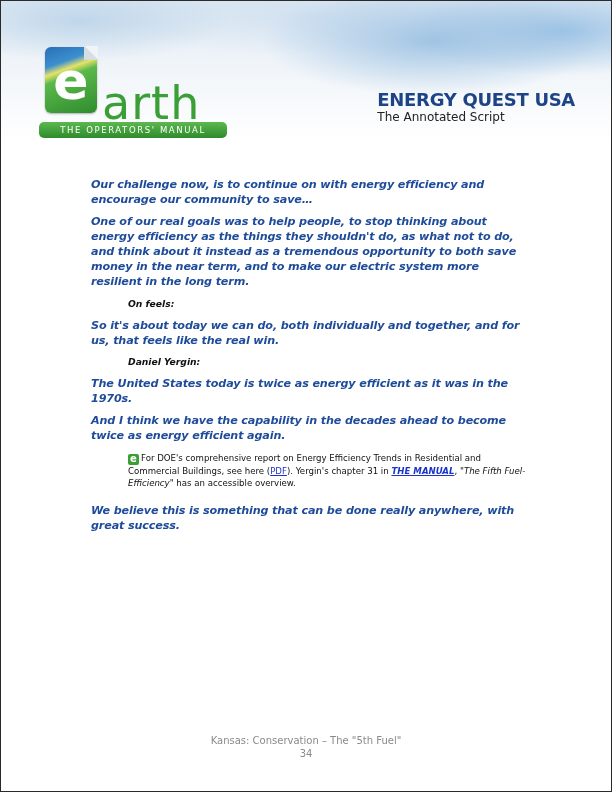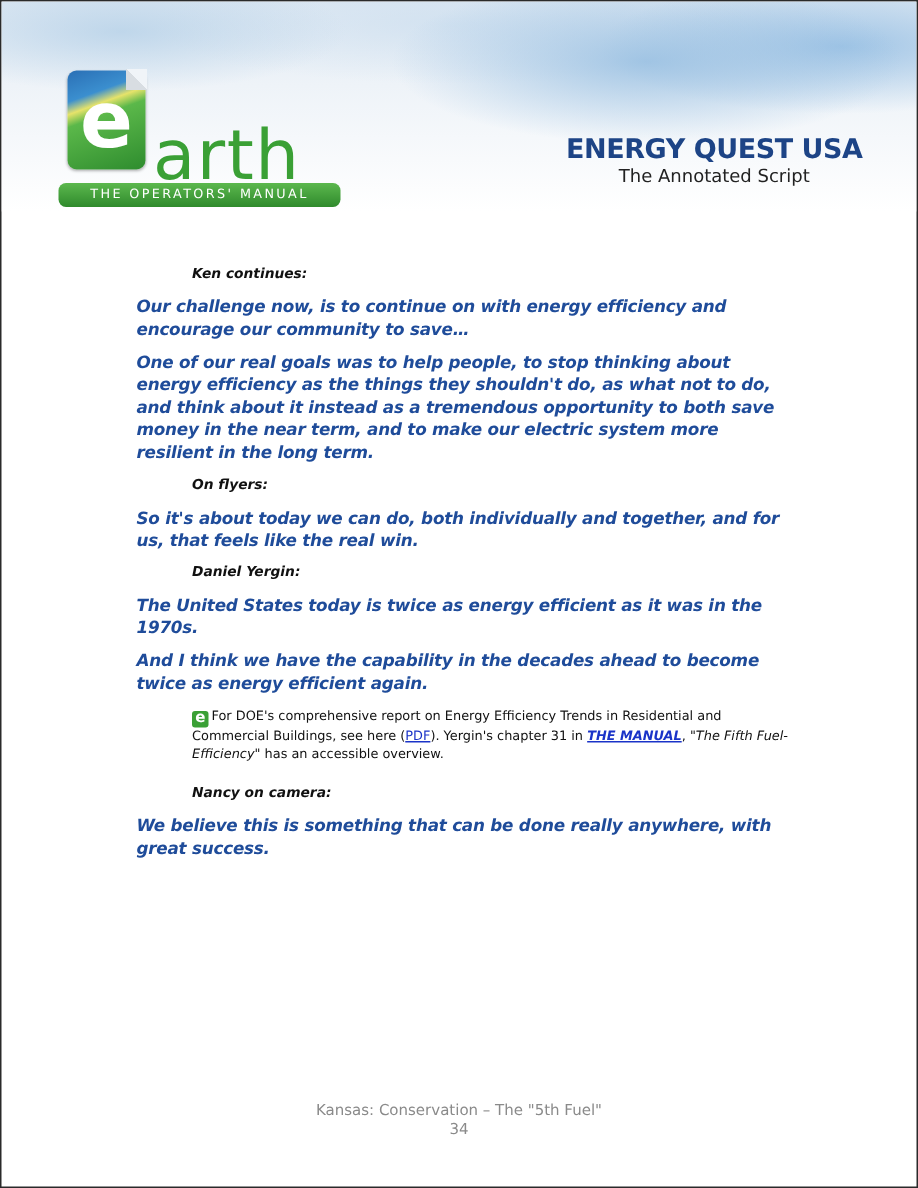--- a/index.html
+++ b/index.html
@@ -42,21 +42,21 @@
     position:absolute; left:0; top:6px; width:52px; text-align:center;
     font-size:52px; line-height:56px; color:#ffffff; font-weight:bold;
   }
   .logo-bar {
     position:absolute; left:0px; top:77px; width:188px; height:16px;
     border-radius:5px;
     background:linear-gradient(to bottom, #5cb84e, #2f8a2c);
     color:#fff; font-size:8.5px; letter-spacing:1.6px; line-height:16px;
     text-align:center; font-family:"DejaVu Sans", sans-serif;
   }
-  .title-block { position:absolute; right:36px; top:89px; text-align:center; }
+  .title-block { position:absolute; right:36px; top:89px; text-align:left; }
   .title-main {
     font-family:"DejaVu Sans", sans-serif; font-weight:bold; font-size:18px;
     color:#1d4486; letter-spacing:-0.3px; line-height:20px;
   }
   .title-sub {
     font-family:"DejaVu Sans", sans-serif; font-size:12px; color:#222;
     line-height:15px;
   }
   .content {
     position:absolute; left:90px; top:176px; width:440px;
@@ -99,34 +99,32 @@
       <div class="logo-word">arth</div>
       <div class="logo-bar">THE OPERATORS' MANUAL</div>
     </div>
     <div class="title-block">
       <div class="title-main">ENERGY QUEST USA</div>
       <div class="title-sub">The Annotated Script</div>
     </div>
   </div>
 
   <div class="content">
-    <div class="cue" style="margin-bottom:8px">Ken continues:</div>
     <div class="quote" style="margin-bottom:7px">Our challenge now, is to continue on with energy efficiency and encourage our community to save…</div>
     <div class="quote" style="margin-bottom:9px">One of our real goals was to help people, to stop thinking about energy efficiency as the things they shouldn't do, as what not to do, and think about it instead as a tremendous opportunity to both save money in the near term, and to make our electric system more resilient in the long term.</div>
-    <div class="cue" style="margin-bottom:8px">On flyers:</div>
+    <div class="cue" style="margin-bottom:8px">On feels:</div>
     <div class="quote" style="margin-bottom:8px">So it's about today we can do, both individually and together, and for us, that feels like the real win.</div>
     <div class="cue" style="margin-bottom:8px">Daniel Yergin:</div>
     <div class="quote" style="margin-bottom:7px">The United States today is twice as energy efficient as it was in the 1970s.</div>
     <div class="quote" style="margin-bottom:9px">And I think we have the capability in the decades ahead to become twice as energy efficient again.</div>
 
     <div class="note" style="margin-bottom:14px">
       <span class="note-icon">e</span><span>For DOE's comprehensive report on Energy Efficiency Trends in Residential and Commercial Buildings, see here (</span><a>PDF</a><span>). Yergin's chapter 31 in </span><a style="font-style:italic;font-weight:bold">THE MANUAL</a><span>, "</span><em>The Fifth Fuel-Efficiency</em><span>" has an accessible overview.</span>
     </div>
 
-    <div class="cue" style="margin-bottom:8px">Nancy on camera:</div>
     <div class="quote">We believe this is something that can be done really anywhere, with great success.</div>
   </div>
 
   <div class="footer">
     <div>Kansas: Conservation – The "5th Fuel"</div>
     <div>34</div>
   </div>
 </div>
 
 </body></html>

